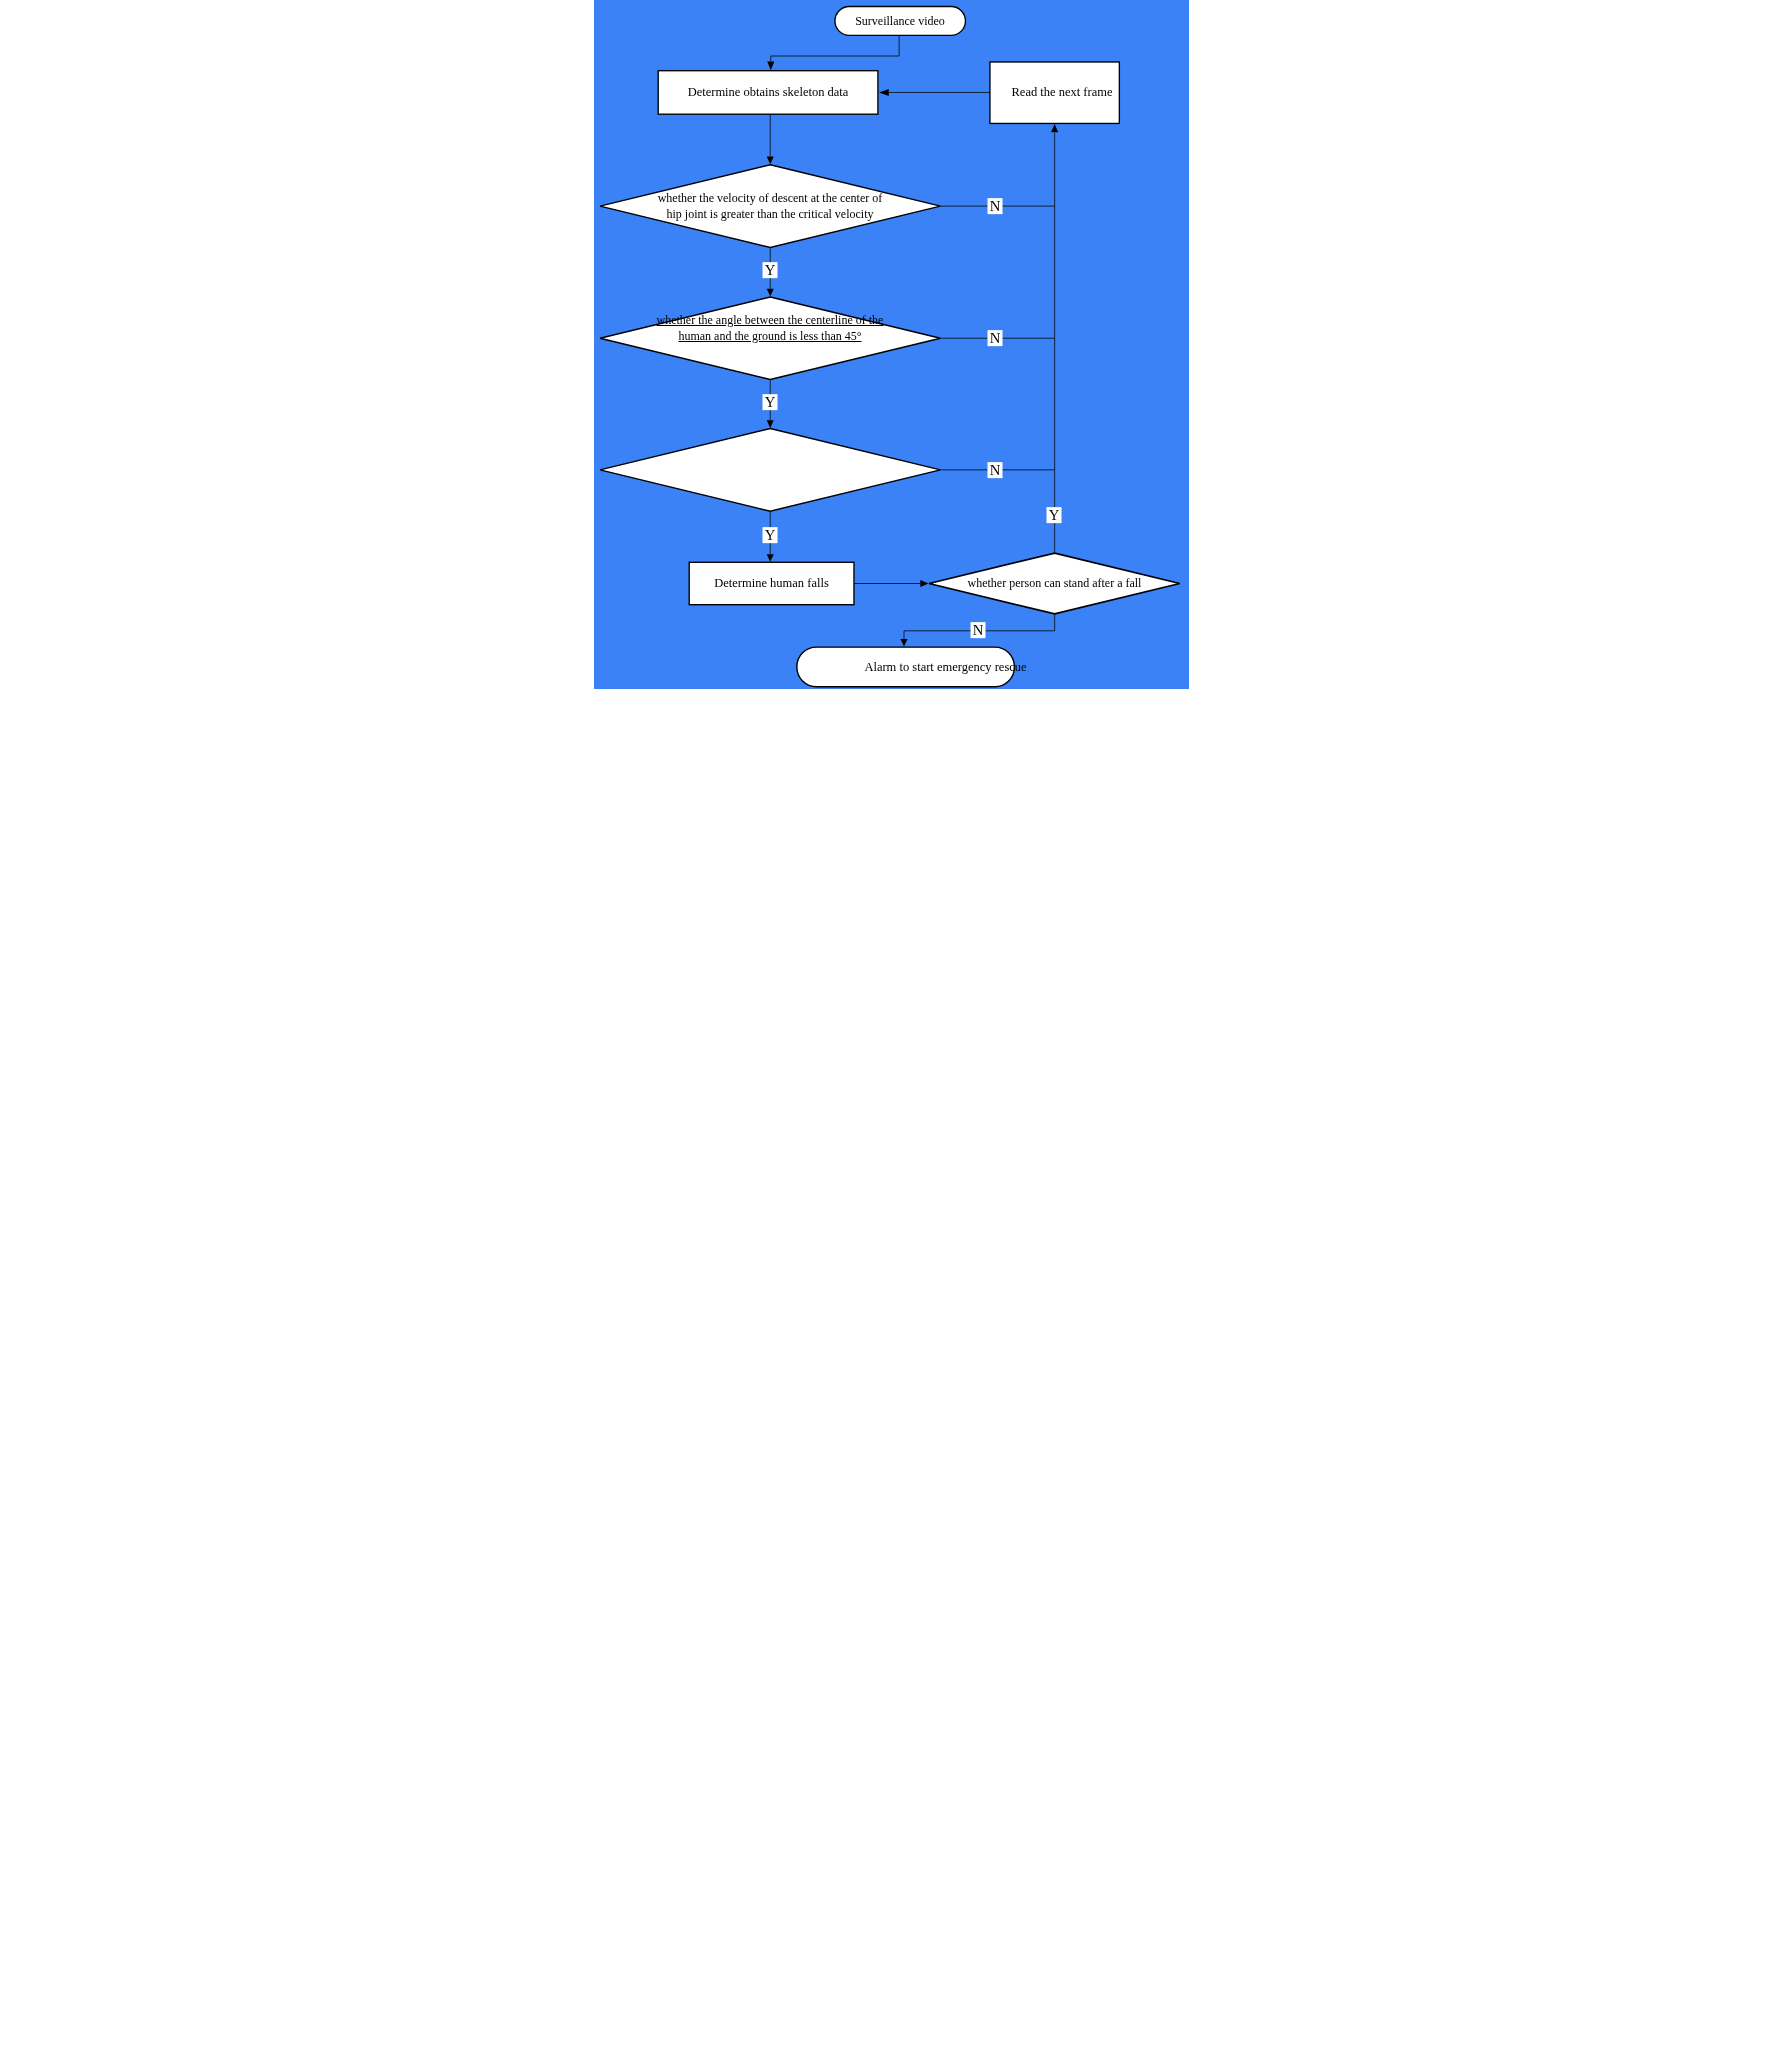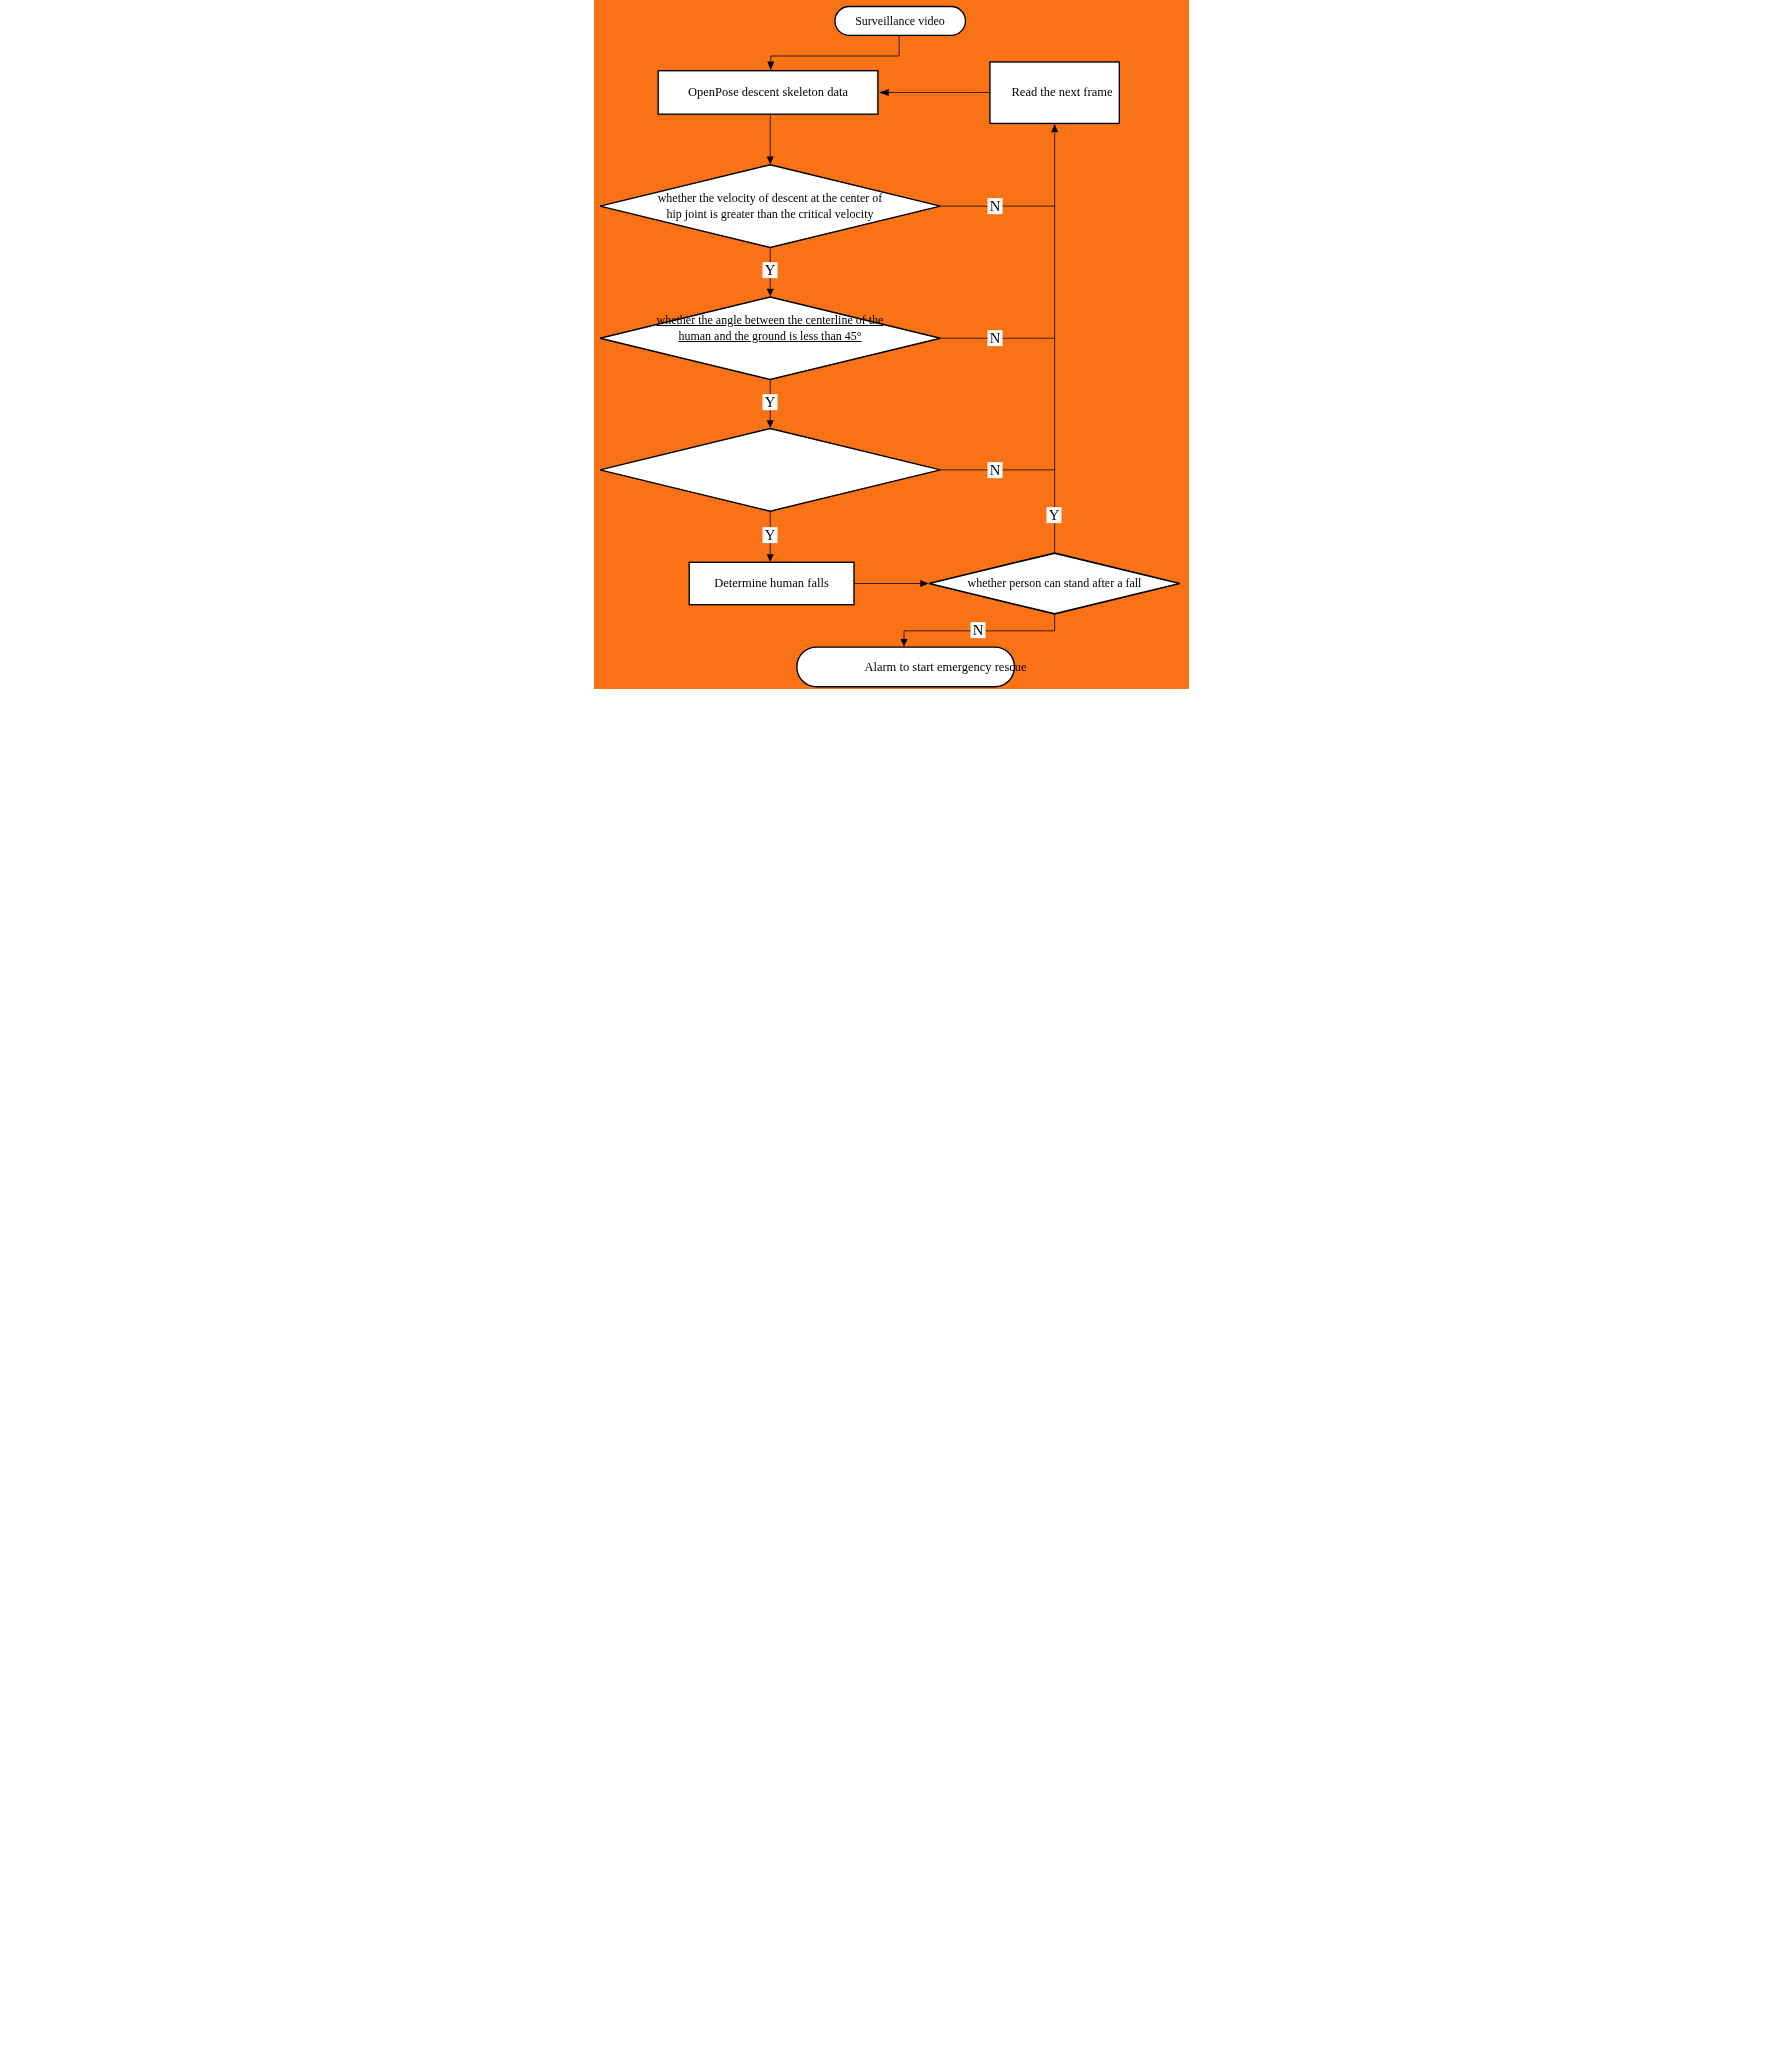--- a/index.html
+++ b/index.html
@@ -5,21 +5,21 @@
   html, body {
     margin: 0;
     padding: 0;
     background: #ffffff;
   }
   .canvas {
     position: relative;
     width: 595px;
     height: 689px;
     margin: 0 auto;
-    background: #f97316;
+    background: #3b82f6;
     font-family: "Liberation Serif", "DejaVu Serif", serif;
     color: #000000;
   }
   .canvas svg {
     position: absolute;
     left: 0; top: 0;
     width: 595px;
     height: 689px;
   }
   .node-label {
@@ -97,21 +97,21 @@
       <polygon points="324,546 637,622 324,698 11,622" stroke-width="2.7"></polygon>
       <polygon points="324,788 637,864 324,940 11,864" stroke-width="2.7"></polygon>
       <rect x="175" y="1034" width="303" height="78" stroke-width="2.5"></rect>
       <polygon points="847,1017 1077,1073 847,1129 616,1073" stroke-width="3.2"></polygon>
       <rect x="373" y="1190" width="400" height="73" rx="36" ry="36" stroke-width="2.6"></rect>
     </g>
   </svg>
 
   <div class="node-label" style="left:241px; top:6.5px; width:130px; height:29px; font-size:12px;">Surveillance video</div>
 
-  <div class="node-label" style="left:64px; top:71px; width:220px; height:43px;">OpenPose descent skeleton data</div>
+  <div class="node-label" style="left:64px; top:71px; width:220px; height:43px;">Determine obtains skeleton data</div>
 
   <div class="node-label" style="left:396px; top:62px; width:144px; height:61px;border-radius:12px;">Read the next frame</div>
 
   <div class="diamond-label" style="left:6px; top:165px; width:340px; height:83px;">
     <span>whether the velocity of descent at the center of</span>
     <span>hip joint is greater than the critical velocity</span>
   </div>
 
   <div class="diamond-label" style="left:6px; top:287px; width:340px; height:83px;text-decoration:underline;">
     <span>whether the angle between the centerline of the</span>

